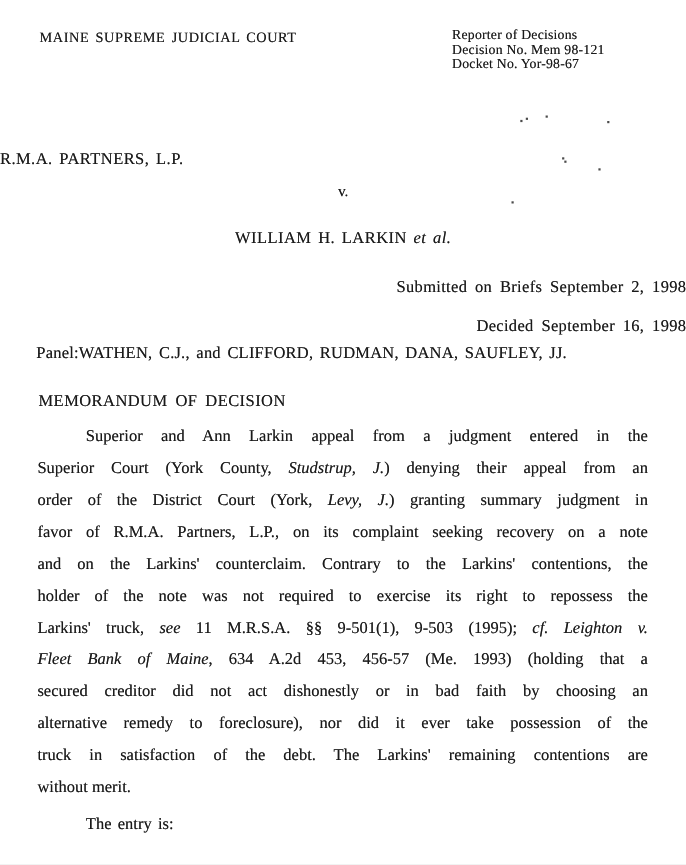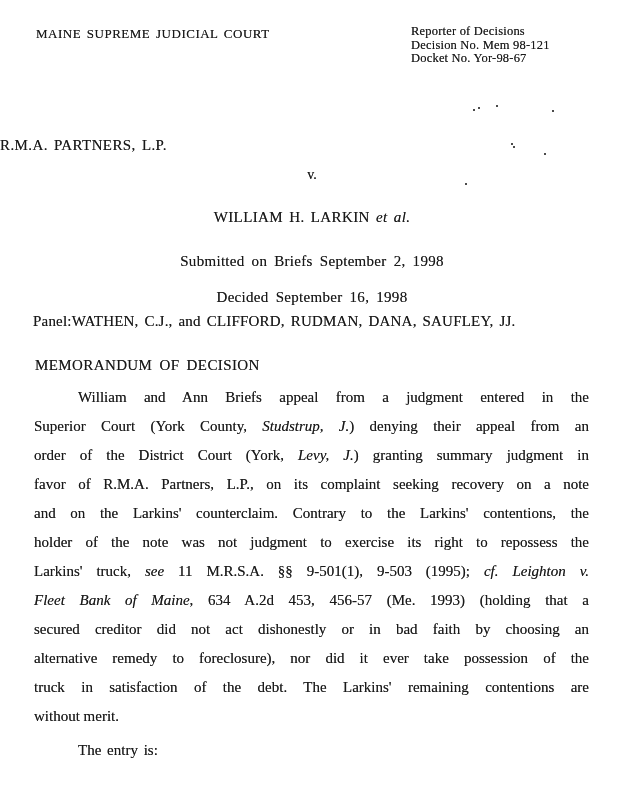--- a/index.html
+++ b/index.html
@@ -28,21 +28,21 @@
   .cap-versus {
     position: absolute; left: 0; top: 167px; width: 624px;
     text-align: center; font-size: 14px;
   }
   .cap-defendant {
     position: absolute; left: 0; top: 197px; width: 624px;
     text-align: center; font-size: 15px; letter-spacing: 0.4px; word-spacing: 2px; margin-top: 12px;
   }
   .date-submitted, .date-decided {
     position: absolute; left: 0; width: 624px;
-    text-align: center; font-size: 15px; letter-spacing: 0.3px; word-spacing: 3px;
+    text-align: right; font-size: 15px; letter-spacing: 0.3px; word-spacing: 3px;
   }
   .date-submitted { top: 253px; }
   .date-decided   { top: 269px; margin-top: 20px; }
   .panel {
     position: absolute; left: 33px; top: 313px;
     font-size: 15px; letter-spacing: 0.2px; word-spacing: 2px;
   }
   .panel-label { }
   .memo-heading {
     position: absolute; left: 35px; top: 357px;
@@ -89,26 +89,26 @@
   <div class="date-submitted">Submitted on Briefs September 2, 1998</div>
   <div class="date-decided">Decided September 16, 1998</div>
 
   <div class="panel">
     <span class="panel-label">Panel:</span><span>WATHEN, C.J., and CLIFFORD, RUDMAN, DANA, SAUFLEY, JJ.</span>
   </div>
 
   <div class="memo-heading">MEMORANDUM OF DECISION</div>
 
   <div class="para">
-    <div class="bline first"><span>William and Ann Briefs appeal from a judgment entered in the</span></div>
+    <div class="bline first"><span>Superior and Ann Larkin appeal from a judgment entered in the</span></div>
     <div class="bline"><span>Superior Court (York County, </span><span class="it">Studstrup, J.</span><span>) denying their appeal from an</span></div>
     <div class="bline"><span>order of the District Court (York, </span><span class="it">Levy, J.</span><span>) granting summary judgment in</span></div>
     <div class="bline"><span>favor of R.M.A. Partners, L.P., on its complaint seeking recovery on a note</span></div>
     <div class="bline"><span>and on the Larkins' counterclaim.  Contrary to the Larkins' contentions, the</span></div>
-    <div class="bline"><span>holder of the note was not judgment to exercise its right to repossess the</span></div>
+    <div class="bline"><span>holder of the note was not required to exercise its right to repossess the</span></div>
     <div class="bline"><span>Larkins' truck, </span><span class="it">see</span><span> 11 M.R.S.A. §§ 9-501(1), 9-503 (1995); </span><span class="it">cf. Leighton v.</span></div>
     <div class="bline"><span class="it">Fleet Bank of Maine</span><span>, 634 A.2d 453, 456-57 (Me. 1993) (holding that a</span></div>
     <div class="bline"><span>secured creditor did not act dishonestly or in bad faith by choosing an</span></div>
     <div class="bline"><span>alternative remedy to foreclosure), nor did it ever take possession of the</span></div>
     <div class="bline"><span>truck in satisfaction of the debt.  The Larkins' remaining contentions are</span></div>
     <div class="bline last"><span>without merit.</span></div>
   </div>
 
   <div class="entry">The entry is:</div>
 

